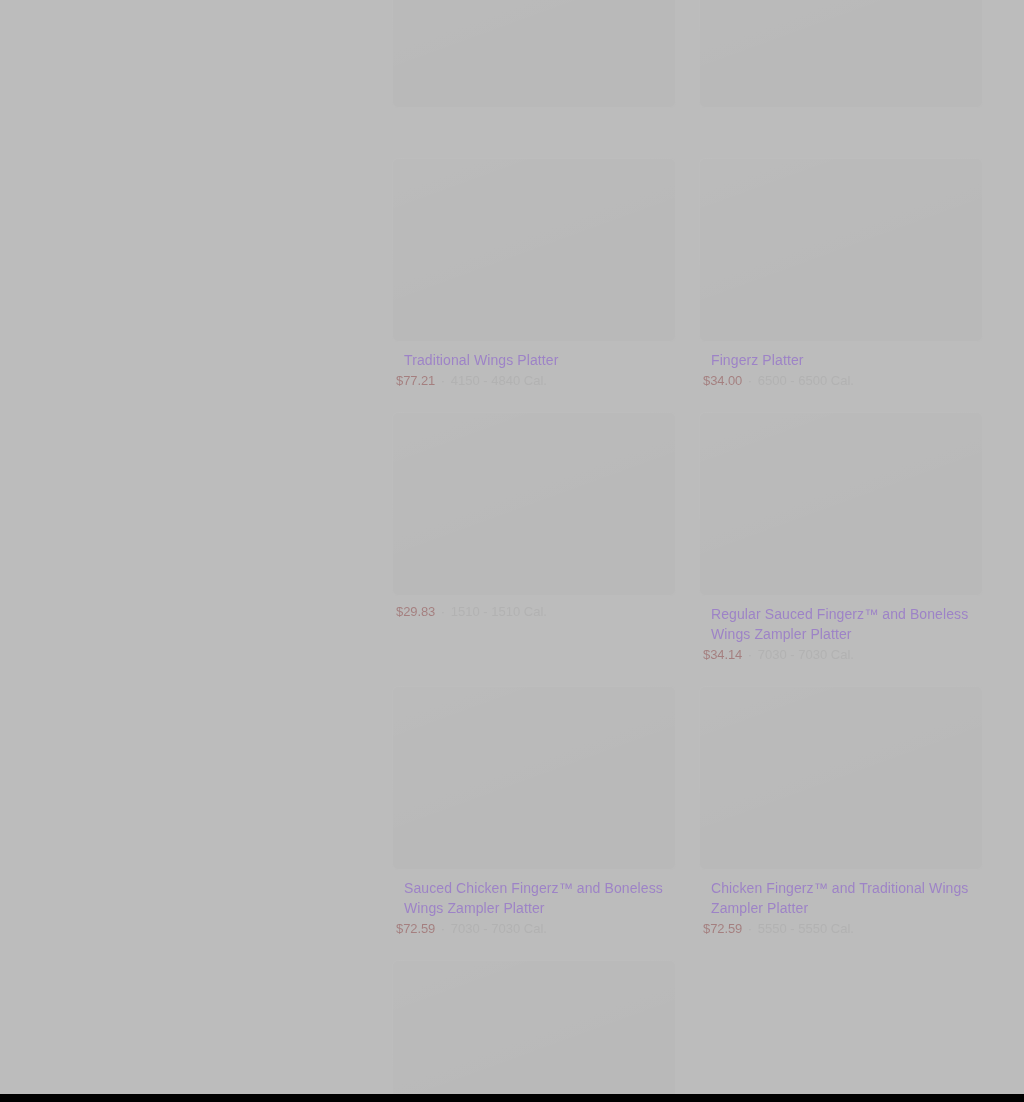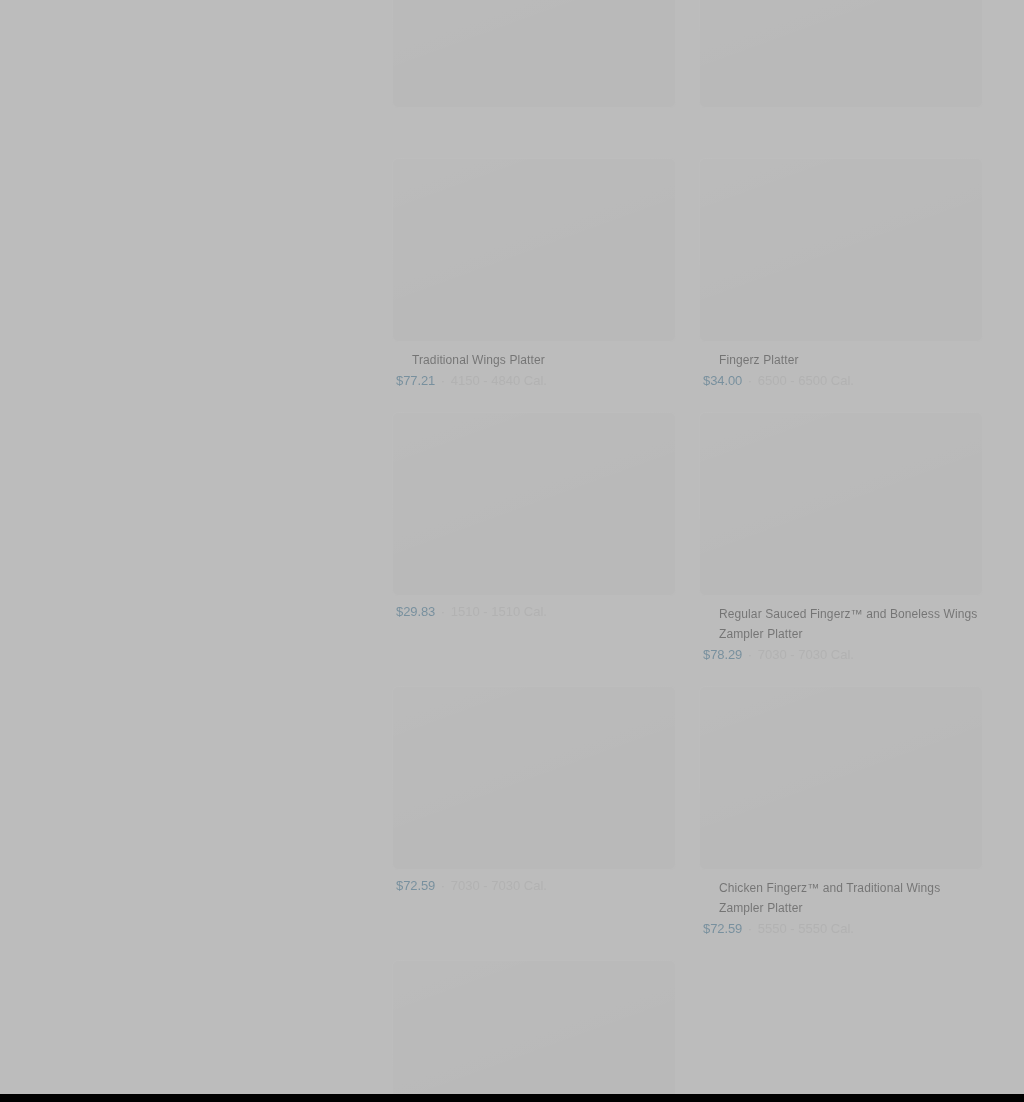--- a/index.html
+++ b/index.html
@@ -83,37 +83,37 @@
     inset: 0;
     background: linear-gradient(160deg, rgba(255,255,255,0.07), rgba(255,255,255,0) 55%);
     pointer-events: none;
   }
 
   .card-body {
     padding: 8px 0 0 4px;
   }
 
   .card-title {
-    font-size: 12px;
+    font-size: 14px;
     line-height: 20px;
     font-weight: 400;
-    color: #000000;
+    color: #6d28d9;
     letter-spacing: 0.1px;
-    margin: 0 0 3px 16px;
+    margin: 0 0 3px 8px;
     max-width: 272px;
   }
 
   .card-meta {
     font-size: 13px;
     line-height: 16px;
     margin: 0;
     white-space: nowrap;
   }
   .card-price {
-    color: #0c4a6e;
+    color: #7f1d1d;
     letter-spacing: -0.1px;
   }
   .meta-dot {
     color: #9e9e9e;
     padding: 0 2px;
   }
   .card-calories {
     color: #a3a3a3;
   }
 
@@ -205,30 +205,31 @@
           <span class="card-calories">1510 - 1510 Cal.</span>
         </p>
       </div>
     </a>
 
     <a class="menu-card">
       <div class="card-media"></div>
       <div class="card-body">
         <p class="card-title">Regular Sauced Fingerz™ and Boneless Wings Zampler Platter</p>
         <p class="card-meta">
-          <span class="card-price">$78.29</span>
+          <span class="card-price">$34.14</span>
           <span class="meta-dot">·</span>
           <span class="card-calories">7030 - 7030 Cal.</span>
         </p>
       </div>
     </a>
 
     <a class="menu-card">
       <div class="card-media"></div>
       <div class="card-body">
+        <p class="card-title">Sauced Chicken Fingerz™ and Boneless Wings Zampler Platter</p>
         <p class="card-meta">
           <span class="card-price">$72.59</span>
           <span class="meta-dot">·</span>
           <span class="card-calories">7030 - 7030 Cal.</span>
         </p>
       </div>
     </a>
 
     <a class="menu-card">
       <div class="card-media"></div>

